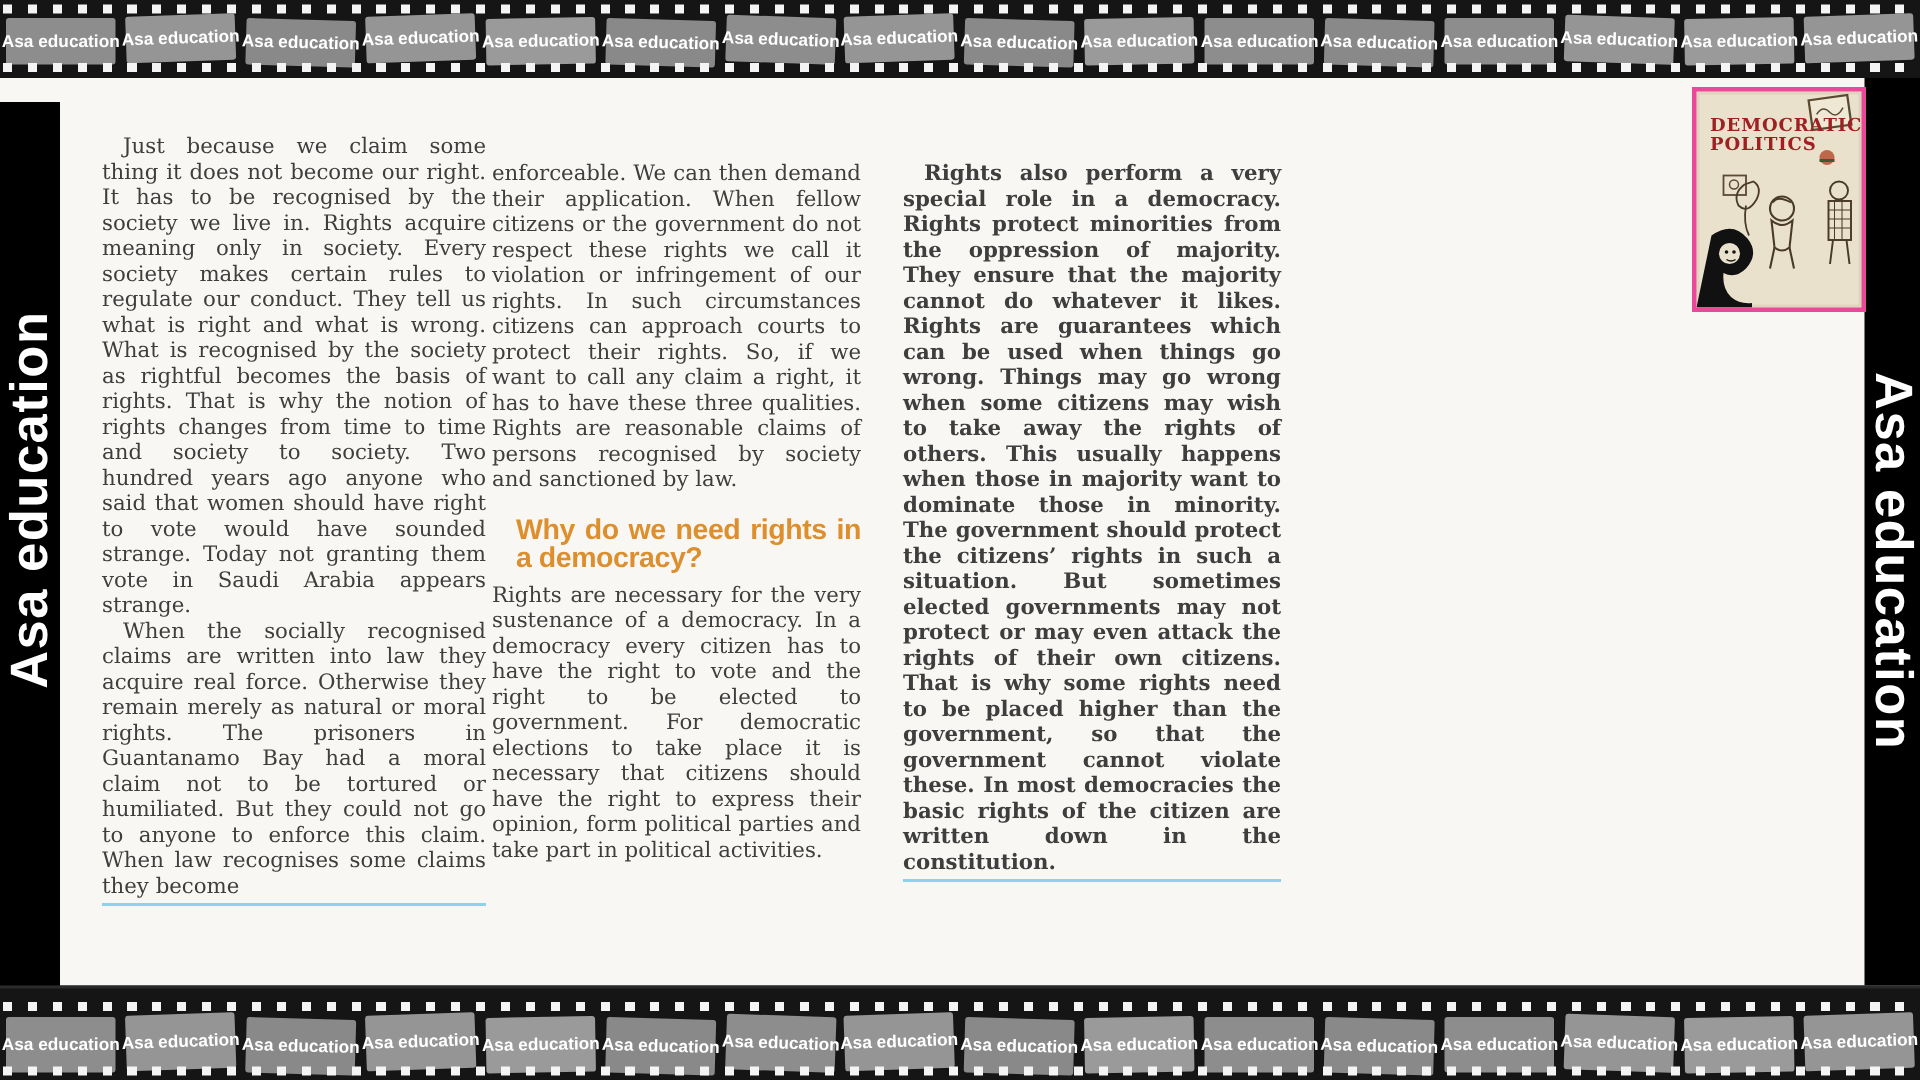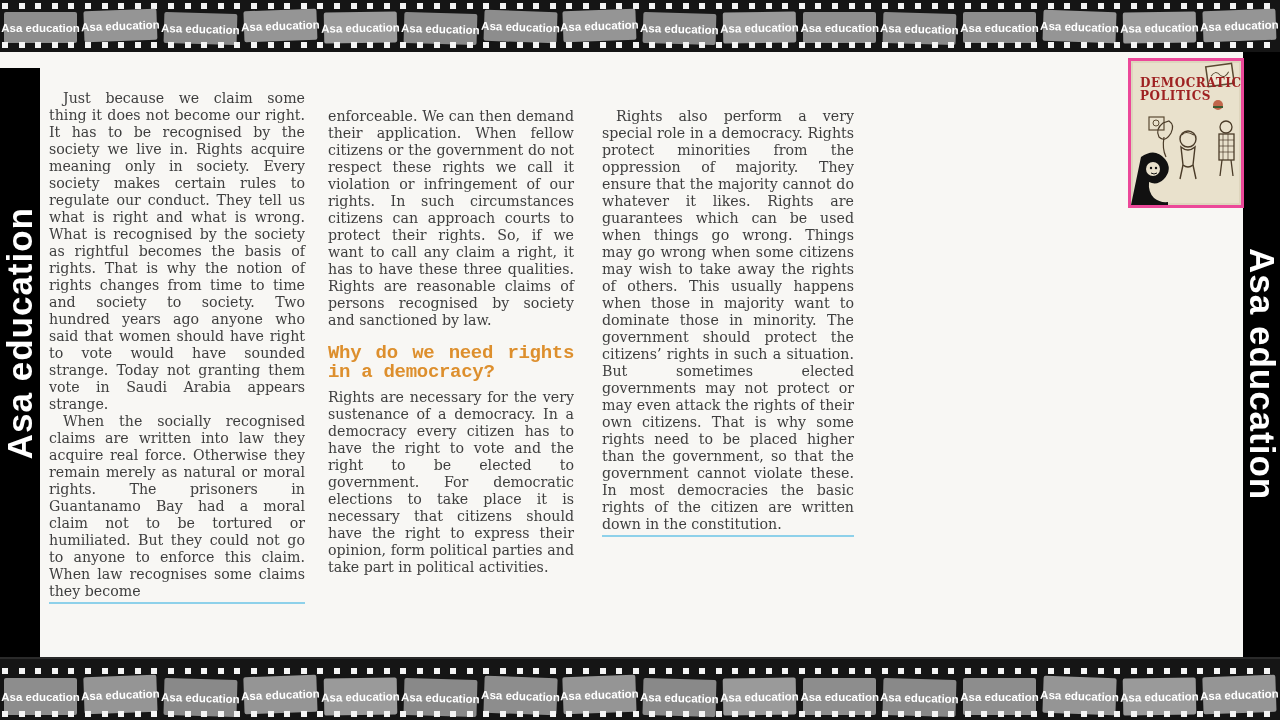--- a/index.html
+++ b/index.html
@@ -42,28 +42,28 @@
   #book-cover{position:absolute;left:1128px;top:58px;width:110px;height:144px;
     background:#e9e1cc;border:3px solid #ec4899;box-shadow:inset 0 0 0 2px #ded5bd;}
   .cover-title{position:absolute;left:9px;top:16px;color:#9e2121;
     font-family:"DejaVu Serif","Liberation Serif",serif;font-weight:bold;
     font-size:12px;line-height:13px;letter-spacing:0.6px;}
   #cover-doodles{position:absolute;left:0;top:0;}
 
   
   .col{position:absolute;font-family:"DejaVu Serif","Liberation Serif",serif;
     color:#3e3e3e;font-size:14.2px;line-height:17px;text-align:justify;}
-  #col1{left:49px;top:90px;width:256px;}
+  #col1{left:68px;top:90px;width:256px;}
   #col2{left:328px;top:108px;width:246px;}
-  #col3{left:602px;top:108px;width:252px;}
+  #col3{left:602px;top:108px;width:252px;font-weight:bold;}
   .col p{margin:0;}
   .indent{text-indent:14px;}
   .bold{font-weight:normal;}
-  .col-heading{font-family:Liberation Mono, monospace;font-weight:bold;
-    font-size:19px;line-height:19px;margin:15px 0 7px 0;letter-spacing:-0.3px;}
+  .col-heading{font-family:Liberation Sans, sans-serif;font-weight:bold;
+    font-size:19px;line-height:19px;margin:15px 0 7px 16px;letter-spacing:-0.3px;}
   .blue-rule{height:0;border-bottom:2px solid #8ed1ea;margin-top:2px;}
 </style>
 </head>
 <body>
 
 <div class="film-strip top">
   <div class="holes t"></div>
   <div class="cells">
       <div class="cell">Asa education</div>
       <div class="cell">Asa education</div>

